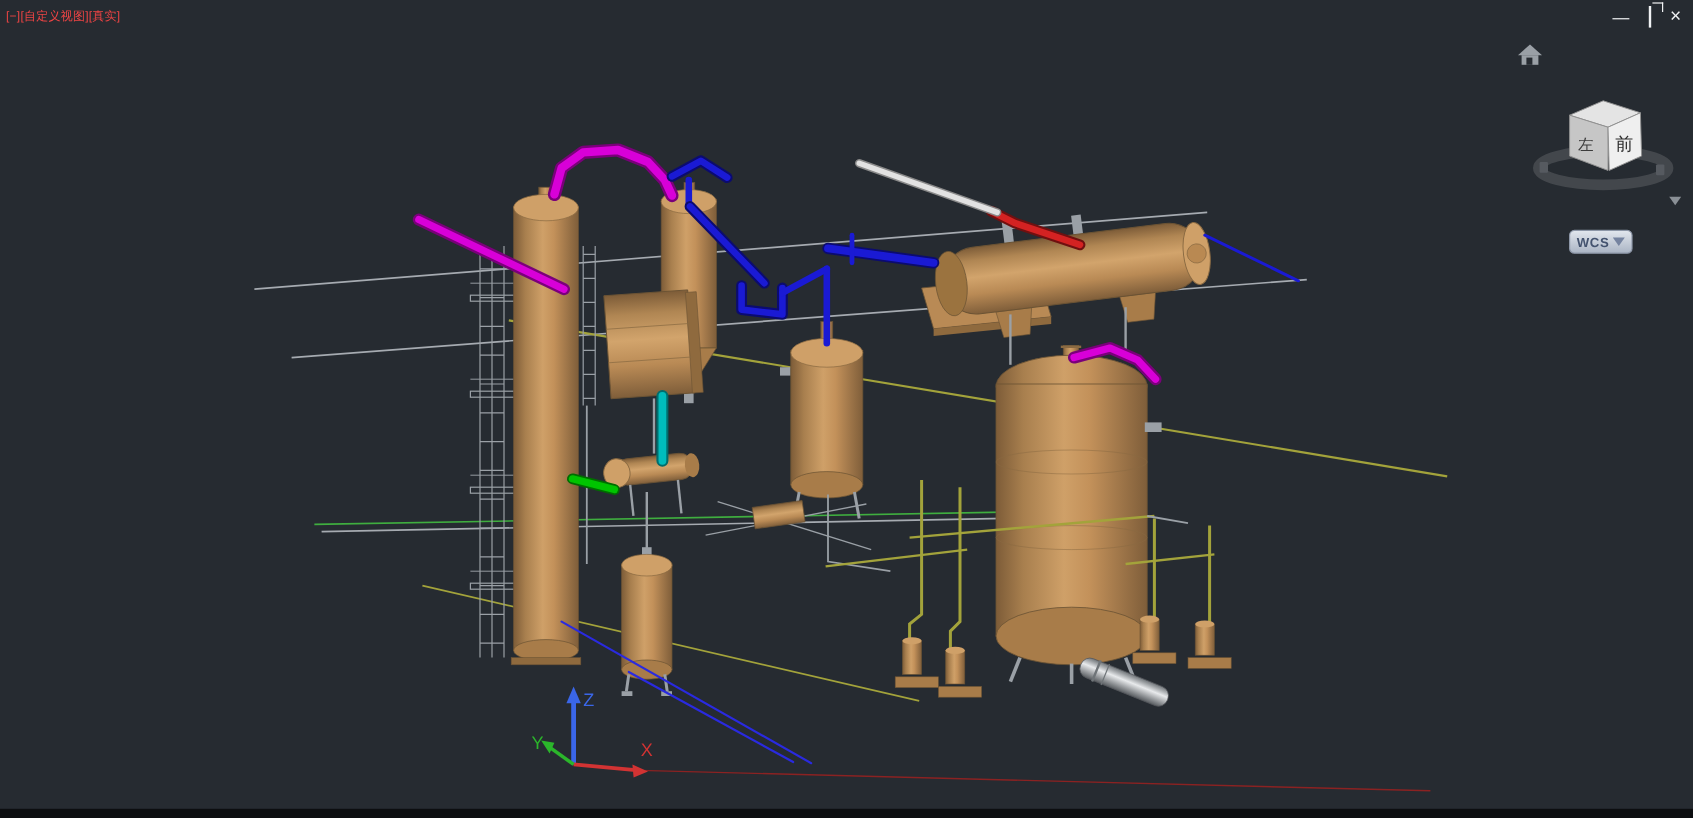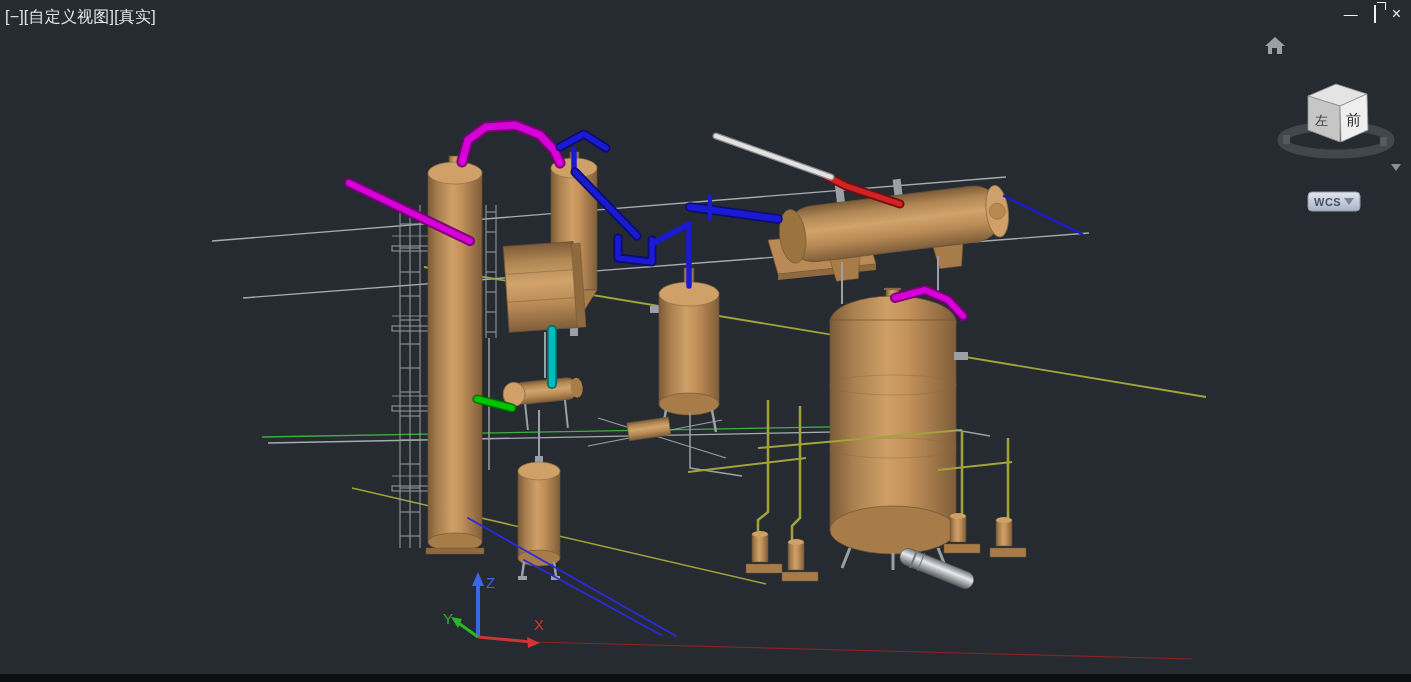--- a/index.html
+++ b/index.html
@@ -1,20 +1,20 @@
 <!DOCTYPE html>
 <html><head>
 <meta charset="utf-8">
 <style>
   html,body{margin:0;padding:0;background:#1a1d21;}
   .stage{position:relative;width:1411px;height:682px;background:#262b31;overflow:hidden;
          font-family:"Liberation Sans",sans-serif;}
   .stage svg{position:absolute;left:0;top:0;}
   svg text{font-family:"Liberation Sans",sans-serif;}
-  .vp-label{position:absolute;top:7px;left:5px;color:#e5e5e5;font-size:16px;
+  .vp-label{position:absolute;top:7px;left:5px;color:#ef4444;font-size:10px;
             letter-spacing:.2px;cursor:default;user-select:none;z-index:5;}
   .vp-label span{cursor:pointer;}
   .win-controls{position:absolute;top:6px;right:10px;display:flex;gap:16px;
                 align-items:center;color:#f0f2f4;z-index:5;}
   .win-btn{font-size:14px;line-height:16px;cursor:pointer;}
   .restore-box{width:10px;height:9px;border:1.6px solid #f0f2f4;position:relative;margin-top:2px;}
   .restore-inner{position:absolute;left:2px;top:-4px;width:8px;height:7px;
                  border-top:1.6px solid #f0f2f4;border-right:1.6px solid #f0f2f4;}
   .bottom-strip{position:absolute;left:0;right:0;bottom:0;height:8px;background:#0c0e10;z-index:4;}
 </style>

